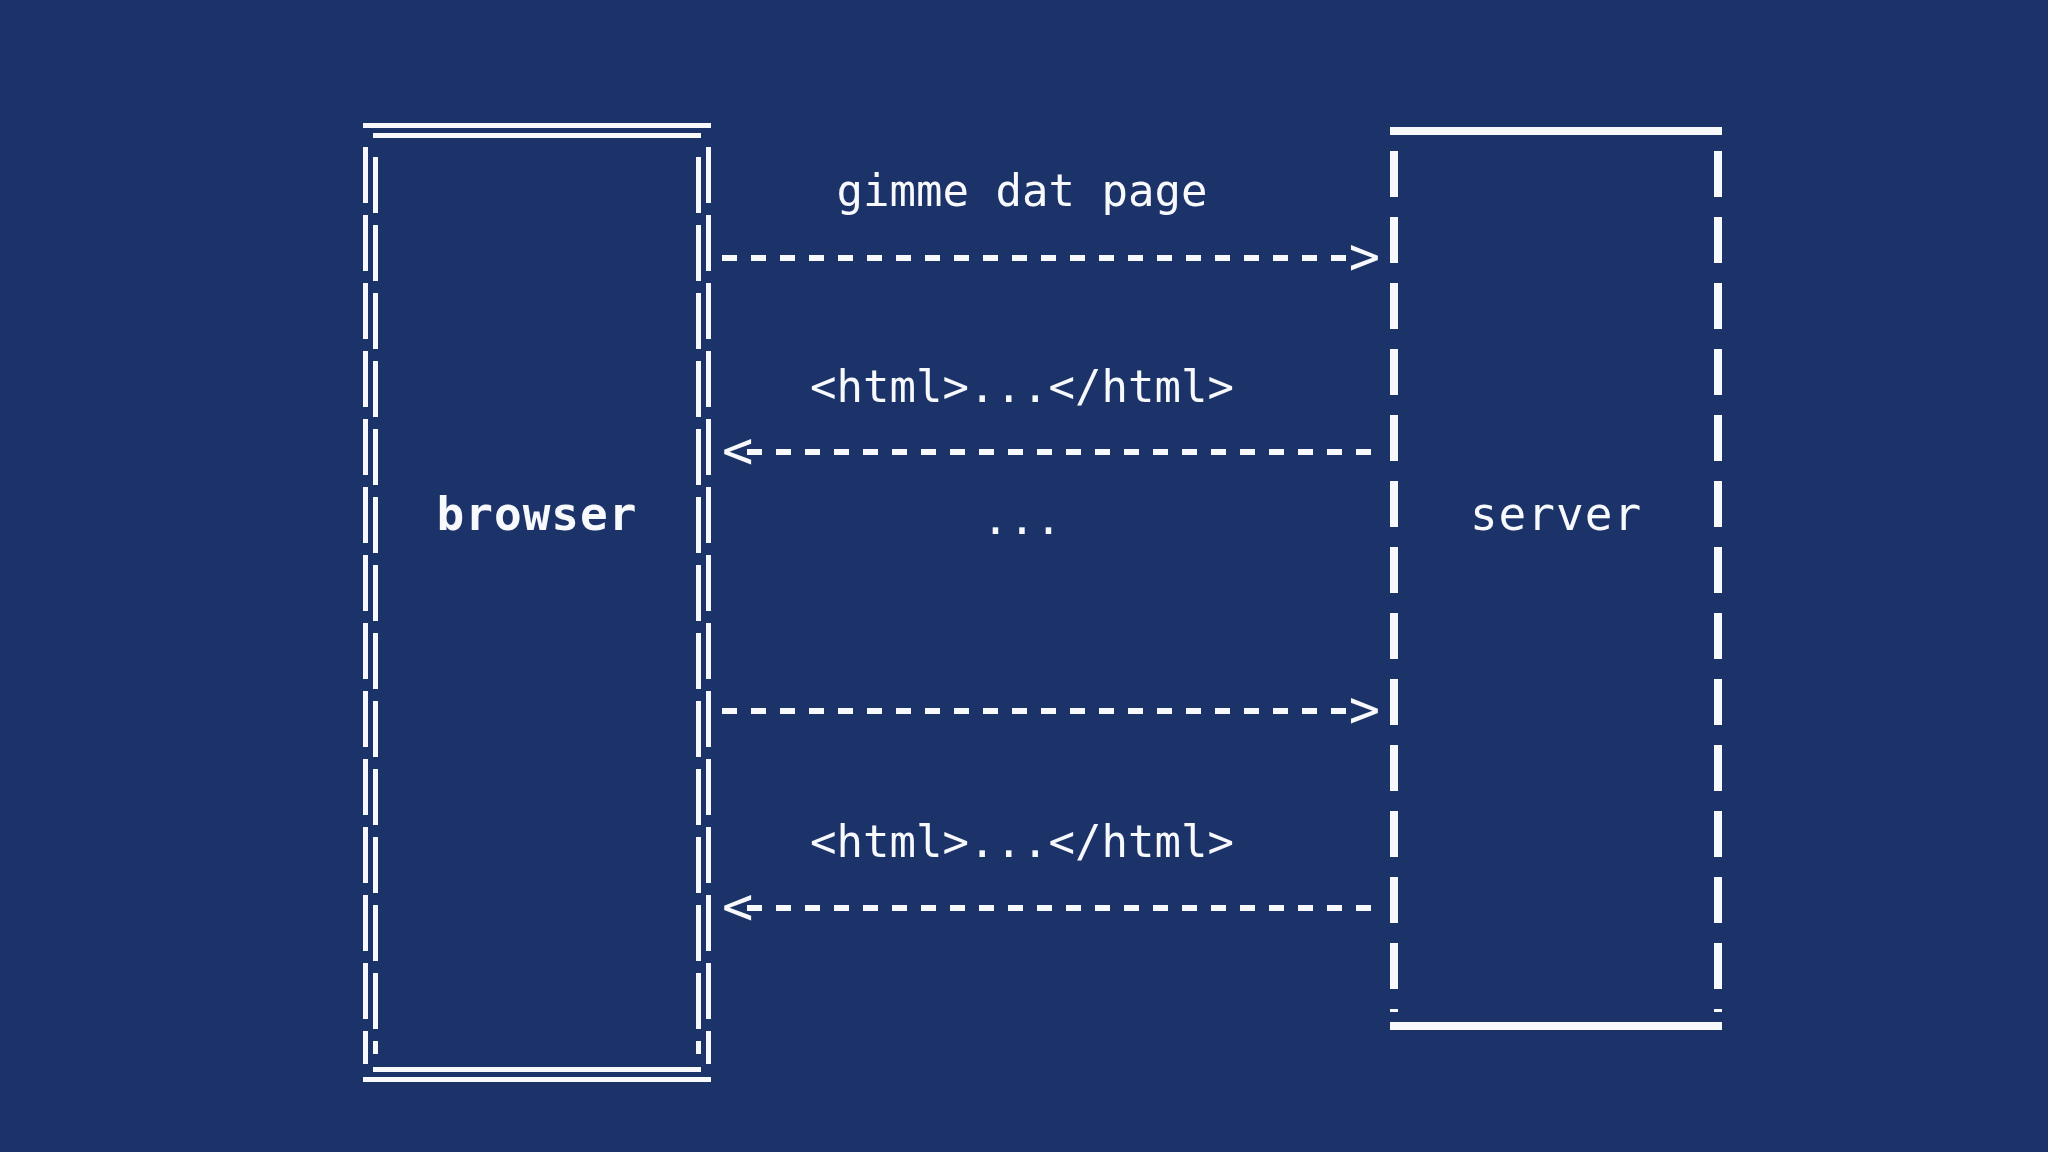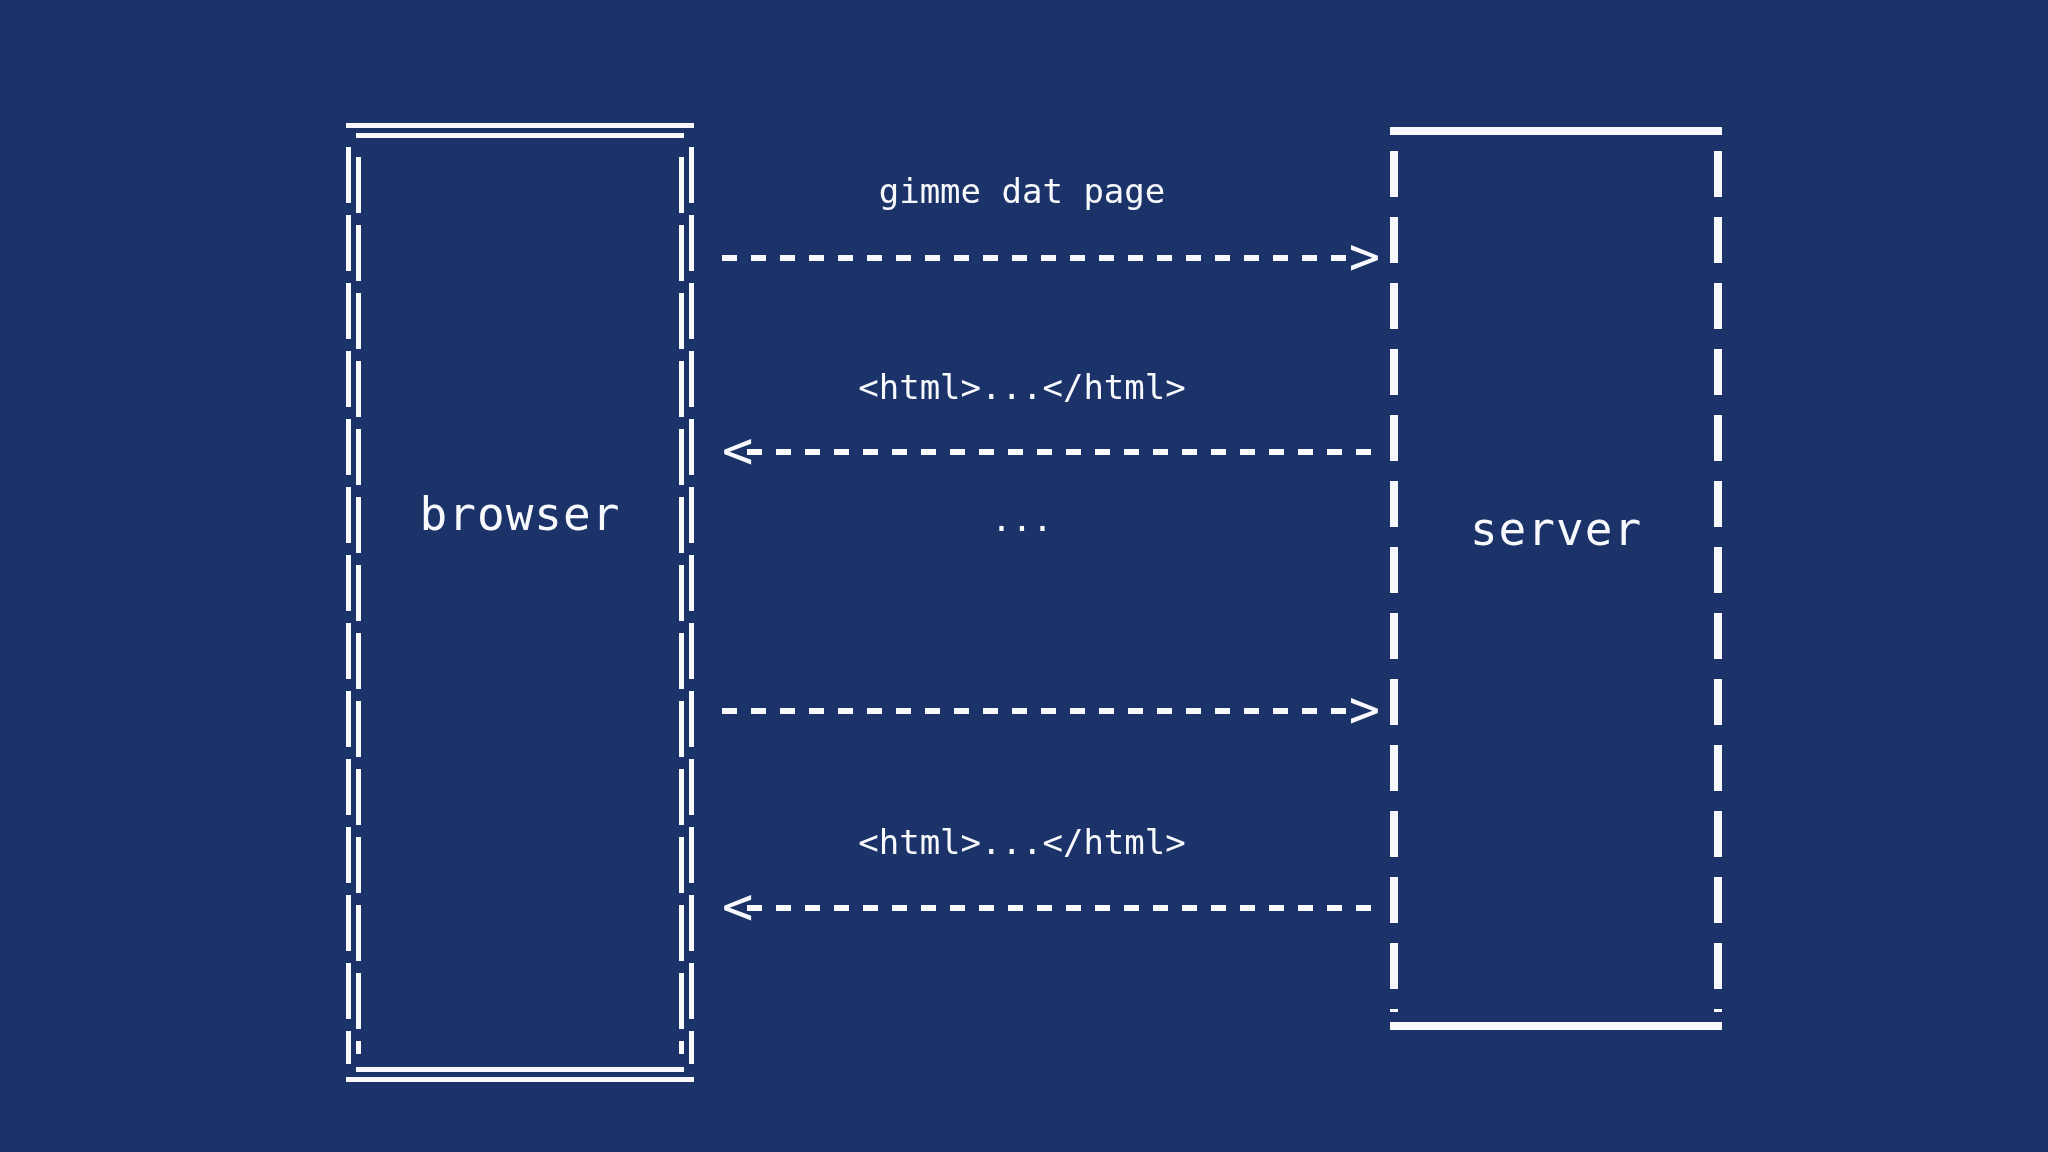--- a/index.html
+++ b/index.html
@@ -32,40 +32,40 @@
   .outline .edge-left{left:0;}
   .outline .edge-right{right:0;}
   
   .outline.thick .edge-top,.outline.thick .edge-bottom{height:8px;}
   .outline.thick .edge-left,.outline.thick .edge-right{
     width:8px;
     background-image:repeating-linear-gradient(180deg,
       var(--fg) 0px,var(--fg) 46px,transparent 46px,transparent 66px);
   }
 
-  #browser-box{left:346px;top:123px;width:348px;height:959px;}
+  #browser-box{left:363px;top:123px;width:348px;height:959px;font-weight:bold;}
   #browser-box .outline.outer{inset:0;}
   #browser-box .outline.inner{inset:10px;}
   #server-box{left:1390px;top:127px;width:332px;height:903px;}
   #server-box .outline{inset:0;}
 
   .actor-label{
     position:absolute;left:0;right:0;
     text-align:center;
     font-size:46px;line-height:60px;
     letter-spacing:1px;
   }
   #browser-box .actor-label{top:361px;}
-  #server-box .actor-label{top:372px;}
+  #server-box .actor-label{top:357px;}
 
   
   .msg-text{
     position:absolute;left:708px;width:628px;
     text-align:center;
-    font-size:34px;line-height:60px;
+    font-size:44px;line-height:60px;
     white-space:pre;
   }
   #msg-1{top:161px;}
   #msg-2{top:357px;}
   #msg-3{top:489px;}
   #msg-4{top:617px;}
   #msg-5{top:812px;}
 
   
   .arrow{

